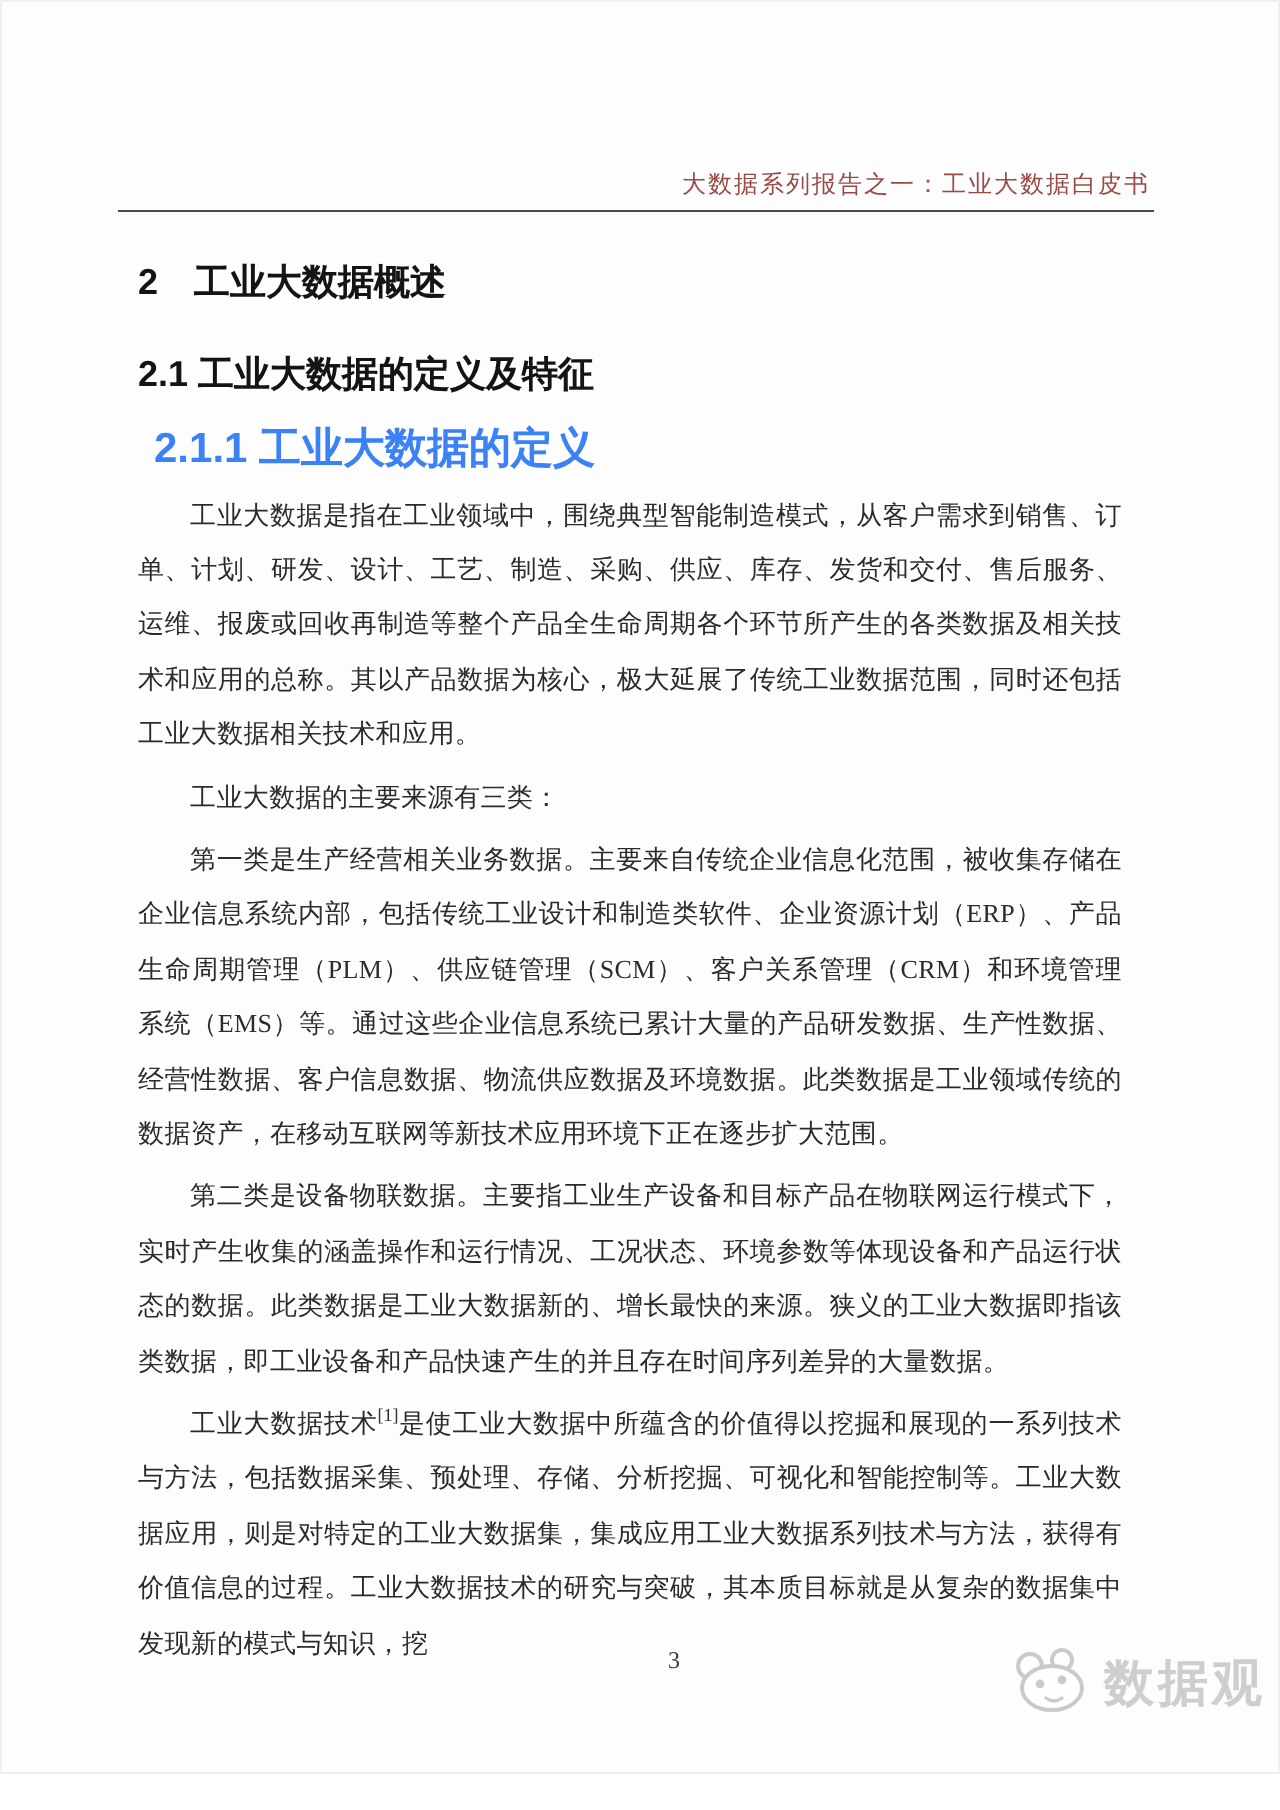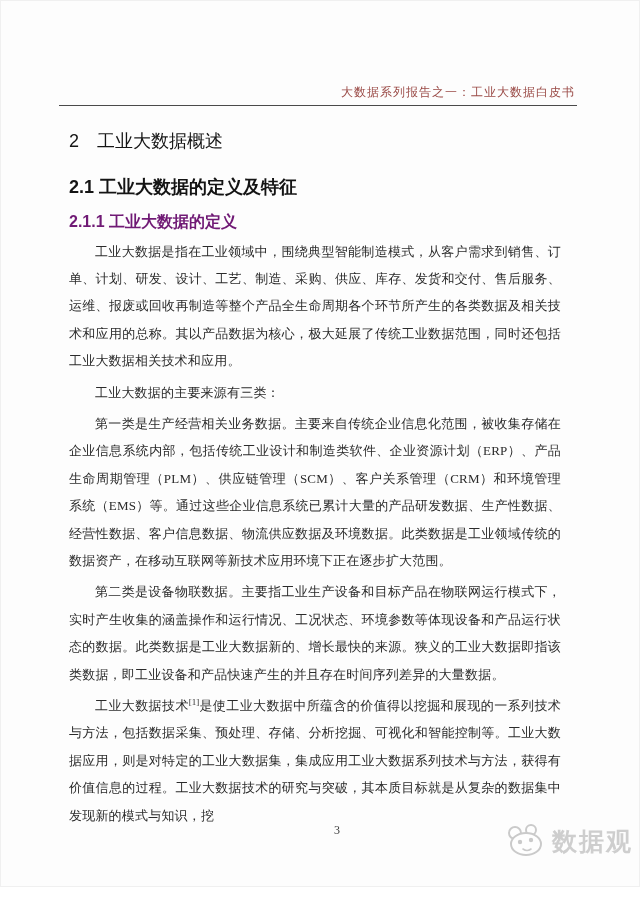--- a/index.html
+++ b/index.html
@@ -23,40 +23,40 @@
     color: #9a4a46;
     border-bottom: 1px solid #4a4a4a;
   }
   .content {
     margin: 0 66px 0 68px;
     color: #2b2b2b;
   }
   .content h1 {
     font-family: "Liberation Sans", "DejaVu Sans", sans-serif;
     font-size: 18px;
-    font-weight: normal;
+    font-weight: bold;
     color: #141414;
     line-height: 1.15;
     margin: 25px 0 0 0;
   }
   .content h2 {
     font-family: "Liberation Sans", "DejaVu Sans", sans-serif;
     font-size: 18px;
     font-weight: bold;
     color: #141414;
     line-height: 1.15;
     margin: 25px 0 0 0;
   }
   .content h3 {
     font-family: "Liberation Sans", "DejaVu Sans", sans-serif;
-    font-size: 16px;
+    font-size: 21px;
     font-weight: bold;
-    color: #701a75;
+    color: #3b82f6;
     line-height: 1.2;
-    margin: 15px 0 0 0;
+    margin: 15px 0 0 8px;
   }
   .content p {
     font-size: 13px;
     line-height: 27.4px;
     margin: 4px 12px 0 0;
     text-indent: 2em;
     text-align: justify;
     letter-spacing: 0.2px;
   }
   .content p:first-of-type { margin-top: 6px; }

